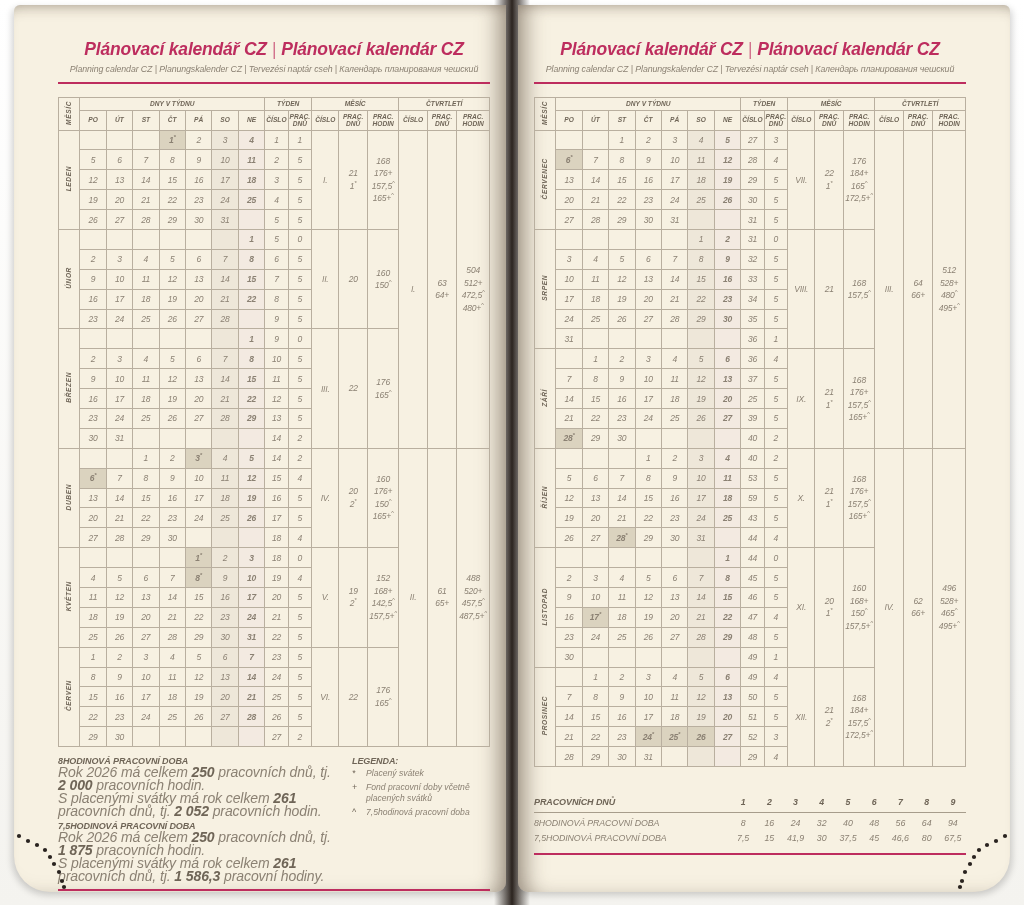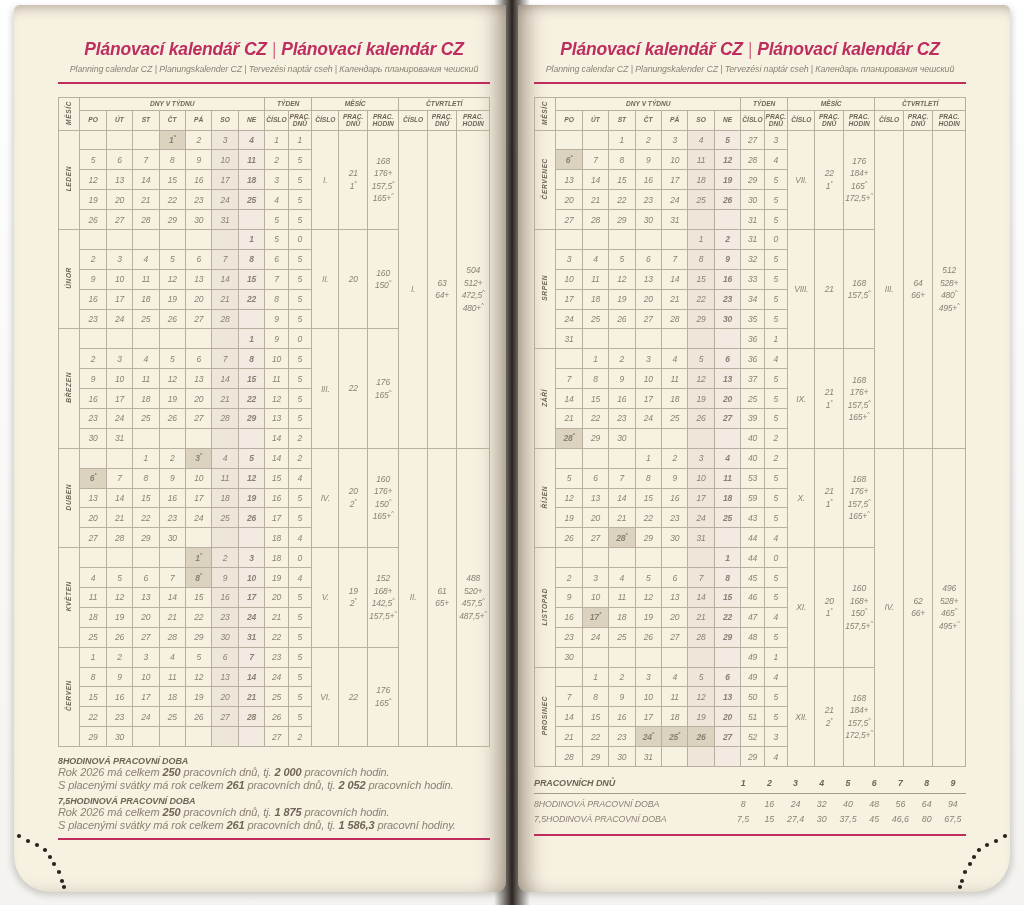--- a/index.html
+++ b/index.html
@@ -60,26 +60,26 @@
   td.sat{background:var(--sat-bg);}
   td.sun{background:var(--sun-bg);color:var(--accent);font-weight:bold;}
   td.hol{background:var(--hol-bg);color:var(--accent);font-weight:bold;}
   th.sun-h{color:var(--accent);}
   td.lines{line-height:12.5px;font-size:8.2px;}
   sup{font-size:6px;line-height:0;vertical-align:super;}
   .footer-left{margin-top:9px;display:flex;gap:14px;}
   .fl-text{flex:1;}
   .fl-h{font-size:9px;font-weight:bold;color:var(--ink-dark);letter-spacing:-0.1px;margin-top:4px;}
   .fl-h:first-child{margin-top:0;}
-  .fl-p{font-size:11px;color:var(--ink);line-height:12.8px;letter-spacing:-0.1px;}
+  .fl-p{font-size:14px;color:var(--ink);line-height:12.8px;letter-spacing:-0.1px;}
   .fl-p b{color:var(--ink-dark);}
   .legend{width:138px;flex:none;padding-top:0;}
   .leg-item{display:flex;font-size:8.6px;color:var(--ink);line-height:11.5px;margin-top:2px;}
   .leg-sym{width:14px;flex:none;color:var(--ink-dark);}
-  .footer-right{margin-top:9px;}
+  .footer-right{margin-top:28px;}
   .fr-row{display:flex;align-items:baseline;line-height:15px;}
   .fr-label{width:196px;flex:none;font-size:8.8px;color:var(--ink);letter-spacing:-0.1px;}
   .fr-row.head .fr-label{font-weight:bold;color:var(--ink-dark);font-size:9px;}
   .fr-val{flex:1;text-align:center;font-size:8.8px;color:var(--ink);}
   .fr-row.head .fr-val{font-weight:bold;color:var(--ink-dark);}
   .fr-sep{height:1px;background:#a79d8c;margin:2px 0 3px 0;}
   .dots{position:absolute;bottom:2px;}
   .dots.dl{left:1px;}
   .dots.dr{right:1px;transform:scaleX(-1);}
   .dots circle{fill:#29231f;}
@@ -516,20 +516,35 @@
         </tbody>
       </table>
     <div class="footer-left" id="footer-left">
         <div class="fl-text">
           <div class="fl-h">8HODINOVÁ PRACOVNÍ DOBA</div>
           <div class="fl-p">Rok 2026 má celkem <b>250</b> pracovních dnů, tj. <b>2 000</b> pracovních hodin.</div>
           <div class="fl-p">S placenými svátky má rok celkem <b>261</b> pracovních dnů, tj. <b>2 052</b> pracovních hodin.</div>
           <div class="fl-h">7,5HODINOVÁ PRACOVNÍ DOBA</div>
           <div class="fl-p">Rok 2026 má celkem <b>250</b> pracovních dnů, tj. <b>1 875</b> pracovních hodin.</div>
           <div class="fl-p">S placenými svátky má rok celkem <b>261</b> pracovních dnů, tj. <b>1 586,3</b> pracovní hodiny.</div>
+        </div>
+        <div class="legend">
+     <div class="fl-h">LEGENDA:</div>
+          <div class="leg-item">
+          <span class="leg-sym">*</span>
+          <span>Placený svátek</span>
+          </div>
+          <div class="leg-item">
+          <span class="leg-sym">+</span>
+          <span>Fond pracovní doby včetně placených svátků</span>
+          </div>
+          <div class="leg-item">
+          <span class="leg-sym">^</span>
+          <span>7,5hodinová pracovní doba</span>
+          </div>
         </div>
       </div>
     <div class="rule thin"></div>
     <svg class="dots dl" width="62" height="62" viewBox="0 0 62 62">
       <circle cx="4" cy="8" r="2.1"></circle>
         <circle cx="13" cy="13" r="2.1"></circle>
         <circle cx="22" cy="17" r="2.1"></circle>
       <circle cx="30" cy="22" r="2.1"></circle>
         <circle cx="35" cy="29" r="2.1"></circle>
         <circle cx="39" cy="36" r="2.1"></circle>
@@ -998,21 +1013,21 @@
           <span class="fr-val">40</span>
           <span class="fr-val">48</span>
           <span class="fr-val">56</span>
           <span class="fr-val">64</span>
           <span class="fr-val">94</span>
         </div>
         <div class="fr-row">
        <span class="fr-label">7,5HODINOVÁ PRACOVNÍ DOBA</span>
           <span class="fr-val">7,5</span>
           <span class="fr-val">15</span>
-          <span class="fr-val">27,4</span>
+          <span class="fr-val">41,9</span>
           <span class="fr-val">30</span>
           <span class="fr-val">37,5</span>
           <span class="fr-val">45</span>
           <span class="fr-val">46,6</span>
           <span class="fr-val">80</span>
           <span class="fr-val">67,5</span>
         </div>
       </div>
     <div class="rule thin"></div>
     <svg class="dots dr" width="62" height="62" viewBox="0 0 62 62">

